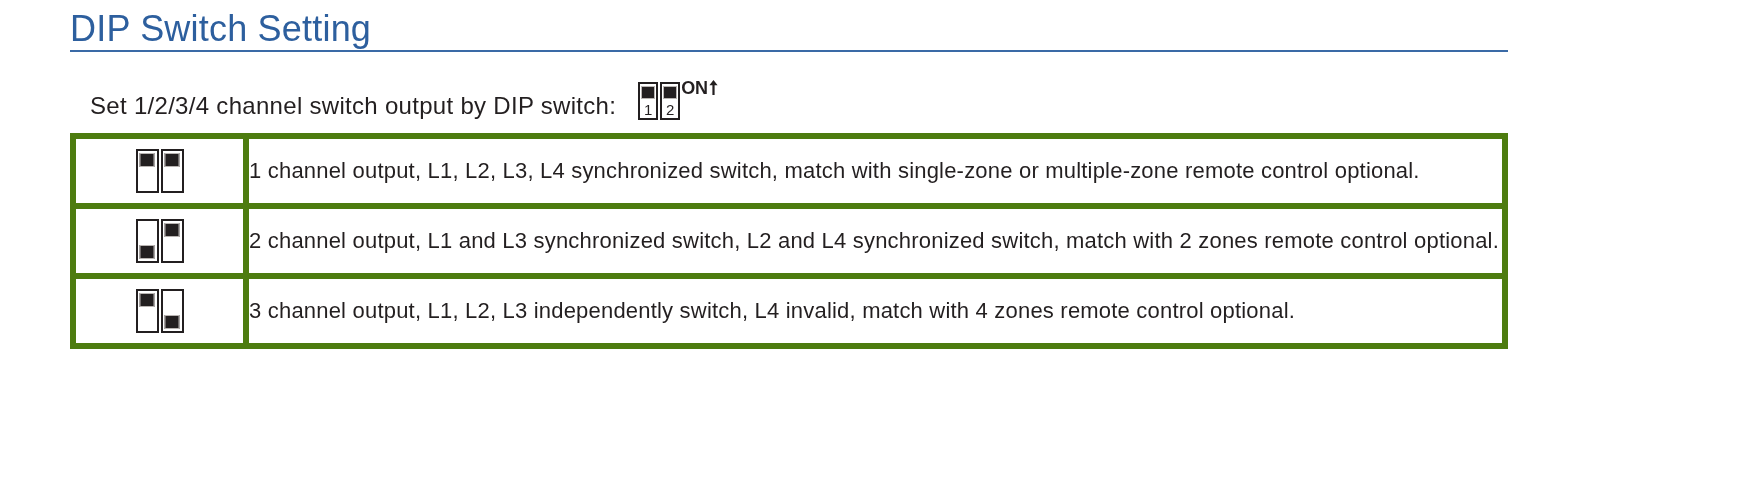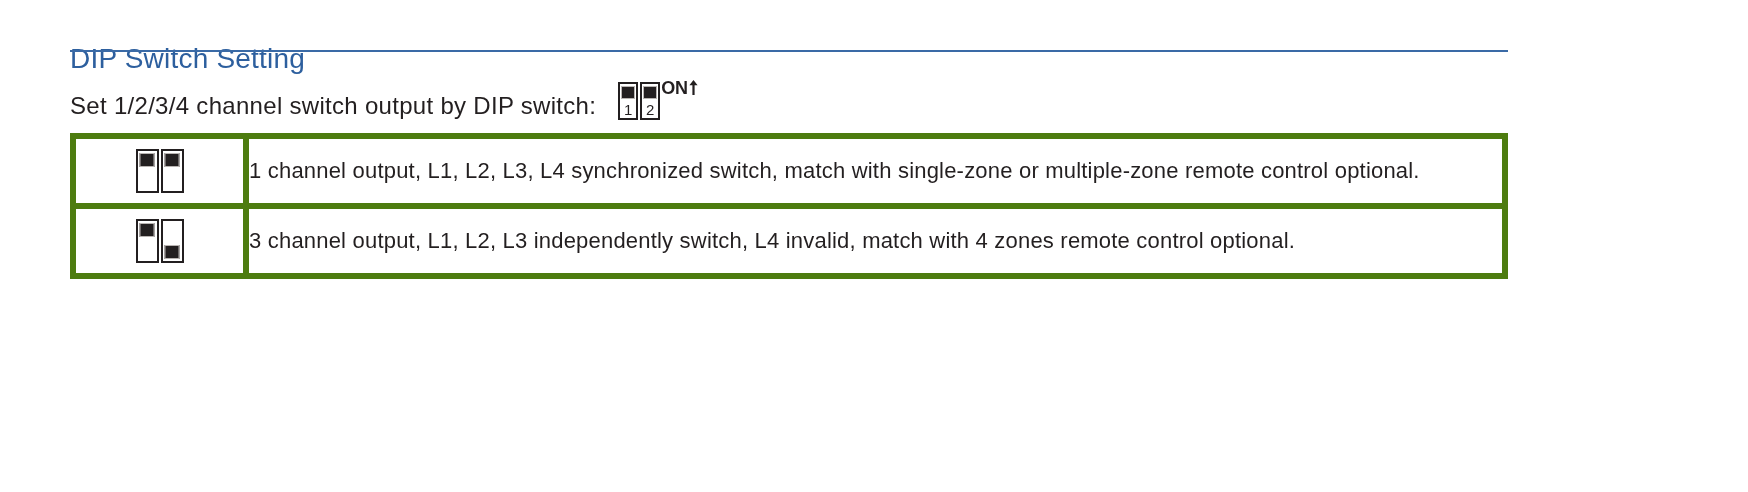--- a/index.html
+++ b/index.html
@@ -19,26 +19,25 @@
     position: relative;
     width: 1748px;
     height: 492px;
   }
 
   
   .section-heading {
     position: absolute;
     left: 70px;
     top: 8px;
-    font-size: 28px;
+    font-size: 36px;
     font-weight: 400;
     letter-spacing: 0.2px;
     color: #2d5f9e;
     white-space: nowrap;
-    margin-top: 35px;
   }
   .heading-rule {
     position: absolute;
     left: 70px;
     top: 50px;
     width: 1438px;
     height: 2px;
     background: #3a6aa6;
   }
 
@@ -52,20 +51,21 @@
     height: 44px;
   }
   .intro-text {
     font-size: 24px;
     font-weight: 300;
     letter-spacing: 0.3px;
     color: #231f20;
     white-space: nowrap;
     line-height: 1;
     padding-bottom: 2px;
+    margin-left: 20px;
   }
   .intro-switch-wrap {
     display: flex;
     align-items: flex-start;
     margin-left: 22px;
     padding-bottom: 0;
   }
 
   
   .dip {
@@ -222,20 +222,35 @@
               </span>
               <span class="dip-cell">
                 <span class="dip-toggle up"></span>
               </span>
             </span>
           </div>
         </td>
         <td class="col-desc">1 channel output, L1, L2, L3, L4 synchronized switch, match with single-zone or multiple-zone remote control optional.</td>
       </tr>
 
+      <tr>
+        <td class="col-switch">
+          <div class="switch-cell-inner">
+            <span class="dip dip-table">
+              <span class="dip-cell">
+                <span class="dip-toggle down"></span>
+              </span>
+              <span class="dip-cell">
+                <span class="dip-toggle up"></span>
+              </span>
+            </span>
+          </div>
+        </td>
+        <td class="col-desc">2 channel output, L1 and L3 synchronized switch, L2 and L4 synchronized switch, match with 2 zones remote control optional.</td>
+      </tr>
 
       <tr>
         <td class="col-switch">
           <div class="switch-cell-inner">
             <span class="dip dip-table">
               <span class="dip-cell">
                 <span class="dip-toggle up"></span>
               </span>
               <span class="dip-cell">
                 <span class="dip-toggle down"></span>

